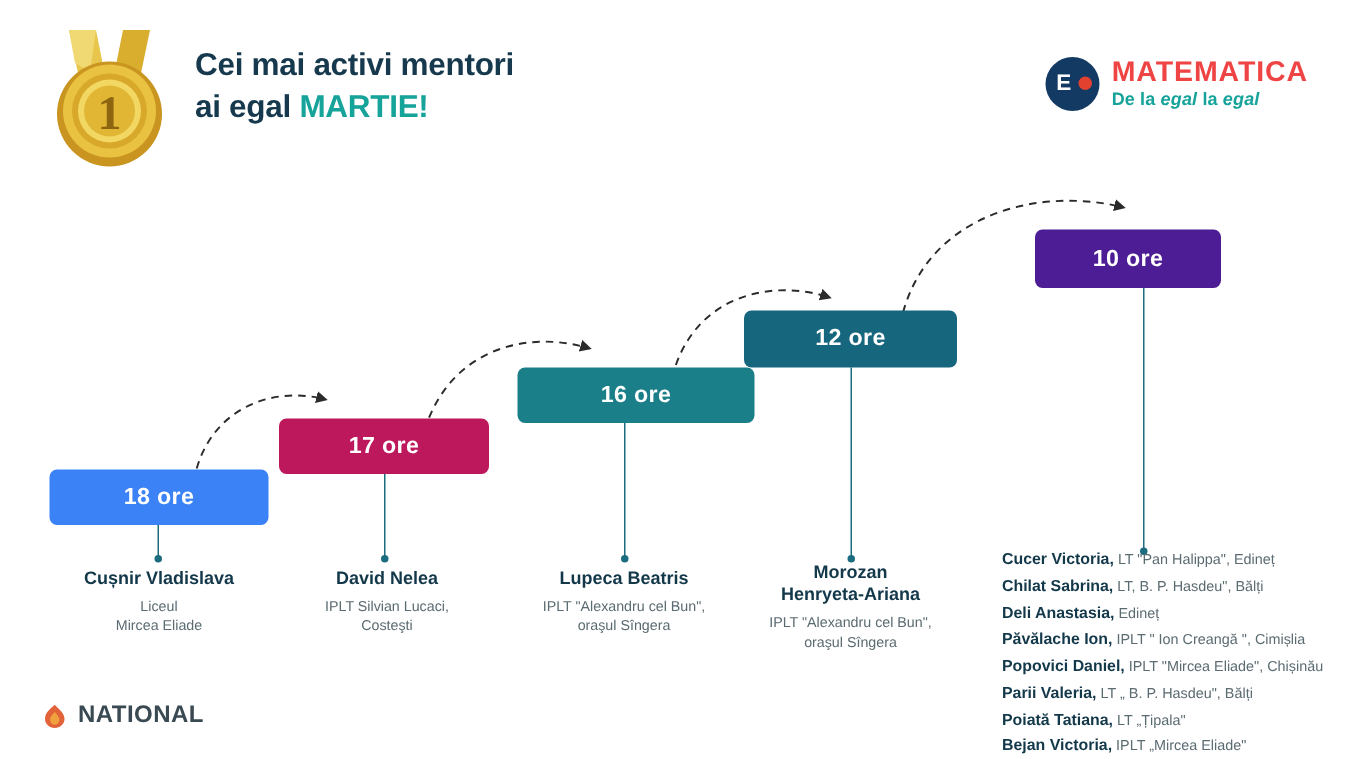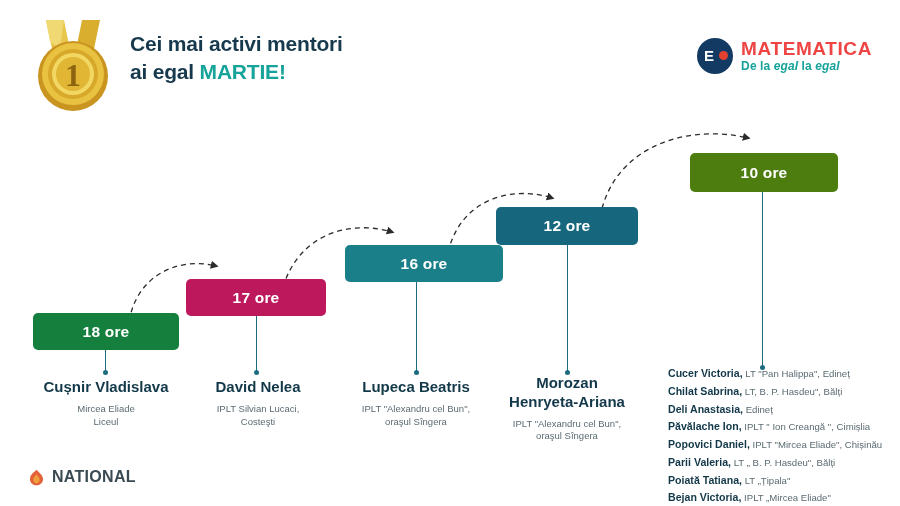--- a/index.html
+++ b/index.html
@@ -123,21 +123,21 @@
     height: 5px;
     border-radius: 50%;
     background: #1b6c7e;
   }
   .caption {
     position: absolute;
     text-align: center;
     color: #12384a;
   }
   .caption .nm {
-    font-size: 15px;
+    font-size: 12px;
     font-weight: bold;
     line-height: 1.25;
   }
   .caption .sch {
     font-size: 9.5px;
     color: #5b6b72;
     line-height: 1.35;
     margin-top: 6px;
   }
 
@@ -232,28 +232,28 @@
         <path d="M0,0 L6,3.1 L0,6.2 z" fill="#2b2b2b"></path>
       </marker>
     </defs>
     <path d="M128 330 C 132 278 175 256 216 266" fill="none" stroke="#2b2b2b" stroke-width="1.3" stroke-dasharray="5,4" marker-end="url(#ah)" transform="translate(0,0) scale(1,1)"></path>
     <path d="M283 287 C 300 232 352 220 392 232" fill="none" stroke="#2b2b2b" stroke-width="1.3" stroke-dasharray="5,4" marker-end="url(#ah)"></path>
     <path d="M448 252 C 462 196 515 186 552 198" fill="none" stroke="#2b2b2b" stroke-width="1.3" stroke-dasharray="5,4" marker-end="url(#ah)"></path>
     <path d="M600 217 C 614 144 690 124 748 138" fill="none" stroke="#2b2b2b" stroke-width="1.3" stroke-dasharray="5,4" marker-end="url(#ah)"></path>
   </svg>
 
   <div class="step">
-    <div class="pill" style="left:33px; top:313px; width:146px; height:37px; background:#15803d;">18 ore</div>
+    <div class="pill" style="left:33px; top:313px; width:146px; height:37px; background:#3b82f6;">18 ore</div>
     <div class="stem" style="left:105px; top:350px; height:22px;"></div>
     <div class="stem-dot" style="left:103px; top:370px;"></div>
     <div class="caption" style="left:26px; top:378px; width:160px;">
       <div class="nm">Cușnir Vladislava</div>
       <div class="sch">
+        <div>Liceul</div>
         <div>Mircea Eliade</div>
-        <div>Liceul</div>
       </div>
     </div>
   </div>
 
   <div class="step">
     <div class="pill" style="left:186px; top:279px; width:140px; height:37px; background:#be185d;">17 ore</div>
     <div class="stem" style="left:256px; top:316px; height:56px;"></div>
     <div class="stem-dot" style="left:254px; top:370px;"></div>
     <div class="caption" style="left:178px; top:378px; width:160px;">
       <div class="nm">David Nelea</div>
@@ -287,21 +287,21 @@
         <div>Henryeta-Ariana</div>
       </div>
       <div class="sch">
         <div>IPLT "Alexandru cel Bun",</div>
         <div>oraşul Sîngera</div>
       </div>
     </div>
   </div>
 
   <div class="step">
-    <div class="pill" style="left:690px; top:153px; width:148px; height:39px; background:#4d7c0f;">10 ore</div>
+    <div class="pill" style="left:690px; top:153px; width:124px; height:39px; background:#4c1d95;">10 ore</div>
     <div class="stem" style="left:762px; top:192px; height:175px;"></div>
     <div class="stem-dot" style="left:760px; top:365px;"></div>
   </div>
 
   <div class="mentors">
     <div class="mentor-row"><b>Cucer Victoria,</b> <span>LT "Pan Halippa", Edineț</span></div>
     <div class="mentor-row"><b>Chilat Sabrina,</b> <span>LT, B. P. Hasdeu", Bălți</span></div>
     <div class="mentor-row"><b>Deli Anastasia,</b> <span>Edineț</span></div>
     <div class="mentor-row"><b>Păvălache Ion,</b> <span>IPLT " Ion Creangă ", Cimișlia</span></div>
     <div class="mentor-row"><b>Popovici Daniel,</b> <span>IPLT "Mircea Eliade", Chișinău</span></div>

